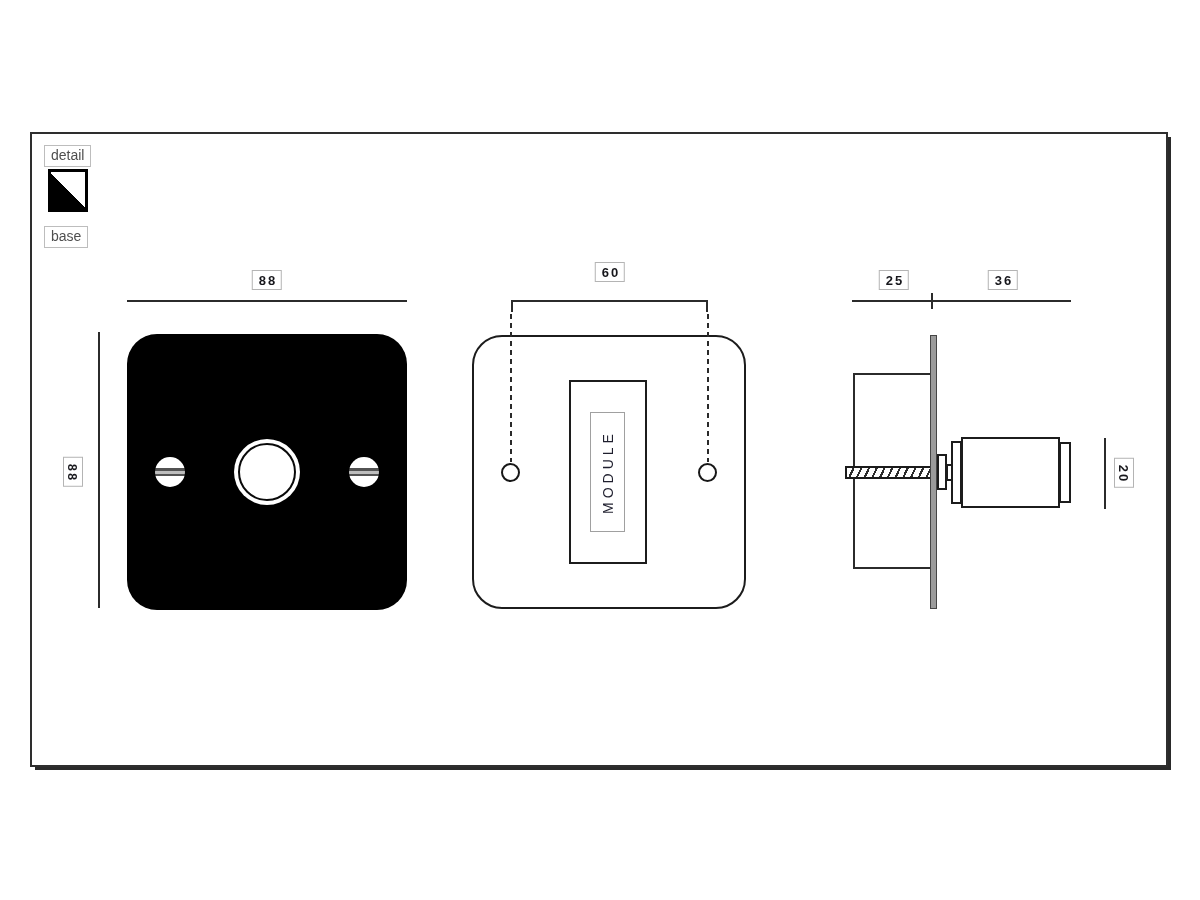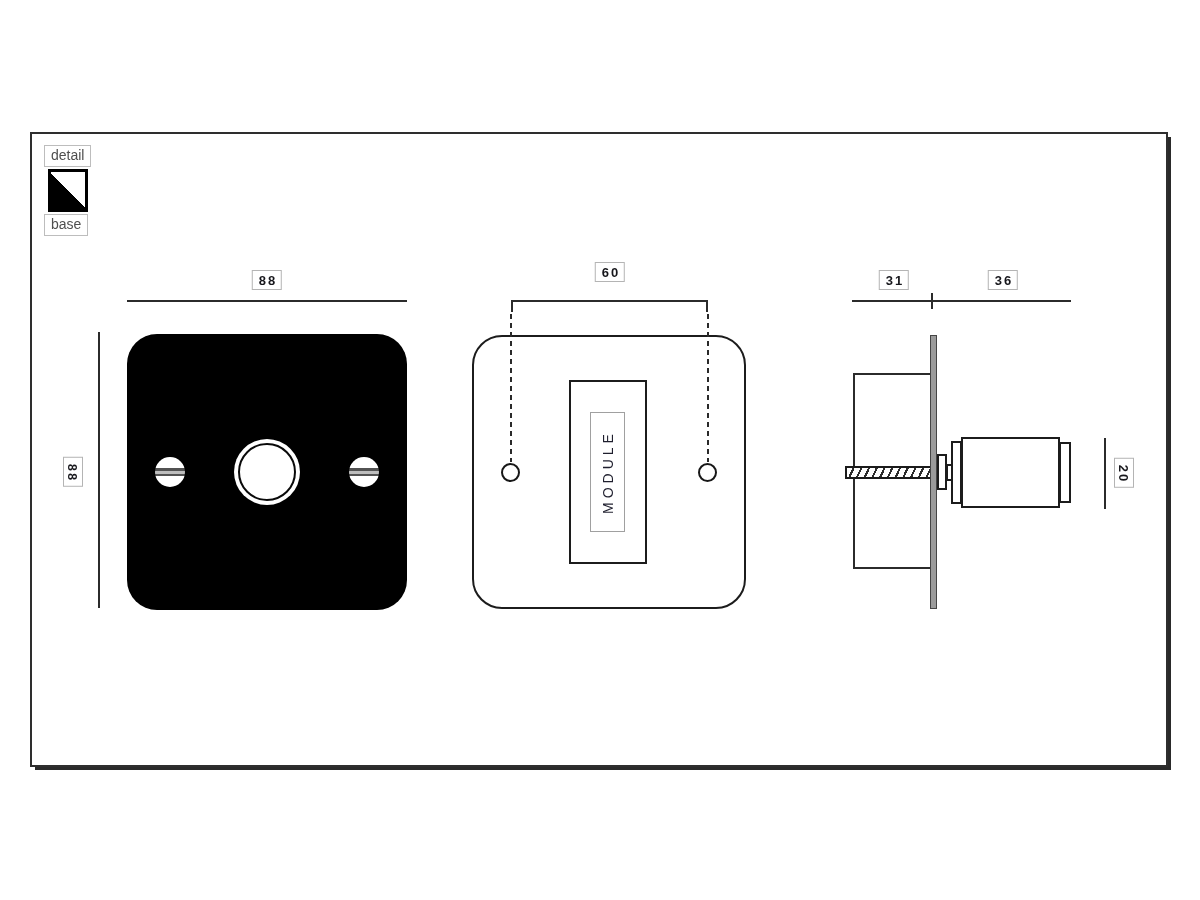--- a/index.html
+++ b/index.html
@@ -47,21 +47,21 @@
 </style>
 </head>
 <body>
 
 <div class="canvas">
   <div class="frame">
 
     <div>
       <div class="legend-tag" style="left:12px;top:11px;">detail</div>
       <div class="swatch" style="left:16px;top:35px;width:34px;height:37px;"></div>
-      <div class="legend-tag" style="left:12px;top:80px;">base</div>
+      <div class="legend-tag" style="left:12px;top:92px;">base</div>
     </div>
 
     <div>
 
       <div class="hline" style="left:95px;top:166px;width:280px;"></div>
       <div class="dim-label" style="left:235px;top:146px;">88</div>
 
       <div class="vline" style="left:66px;top:198px;height:276px;"></div>
       <div class="dim-label rot90" style="left:41px;top:338px;">88</div>
 
@@ -92,21 +92,21 @@
       </div>
 
       <div class="hole" style="left:469px;top:329px;"></div>
       <div class="hole" style="left:666px;top:329px;"></div>
     </div>
 
     <div>
 
       <div class="hline" style="left:820px;top:166px;width:219px;"></div>
       <div class="vline" style="left:899px;top:159px;height:16px;"></div>
-      <div class="dim-label" style="left:862px;top:146px;">31</div>
+      <div class="dim-label" style="left:862px;top:146px;">25</div>
       <div class="dim-label" style="left:971px;top:146px;text-align:center;">36</div>
 
       <div class="backbox" style="left:821px;top:239px;width:77px;height:192px;"></div>
 
       <div class="rod" style="left:813px;top:332px;width:84px;height:9px;"></div>
 
       <div class="wallplate" style="left:898px;top:201px;width:5px;height:272px;"></div>
 
       <div class="sidepart" style="left:905px;top:320px;width:10px;height:36px;z-index:4;"></div>
       <div class="sidepart" style="left:914px;top:330px;width:8px;height:17px;z-index:4;"></div>

